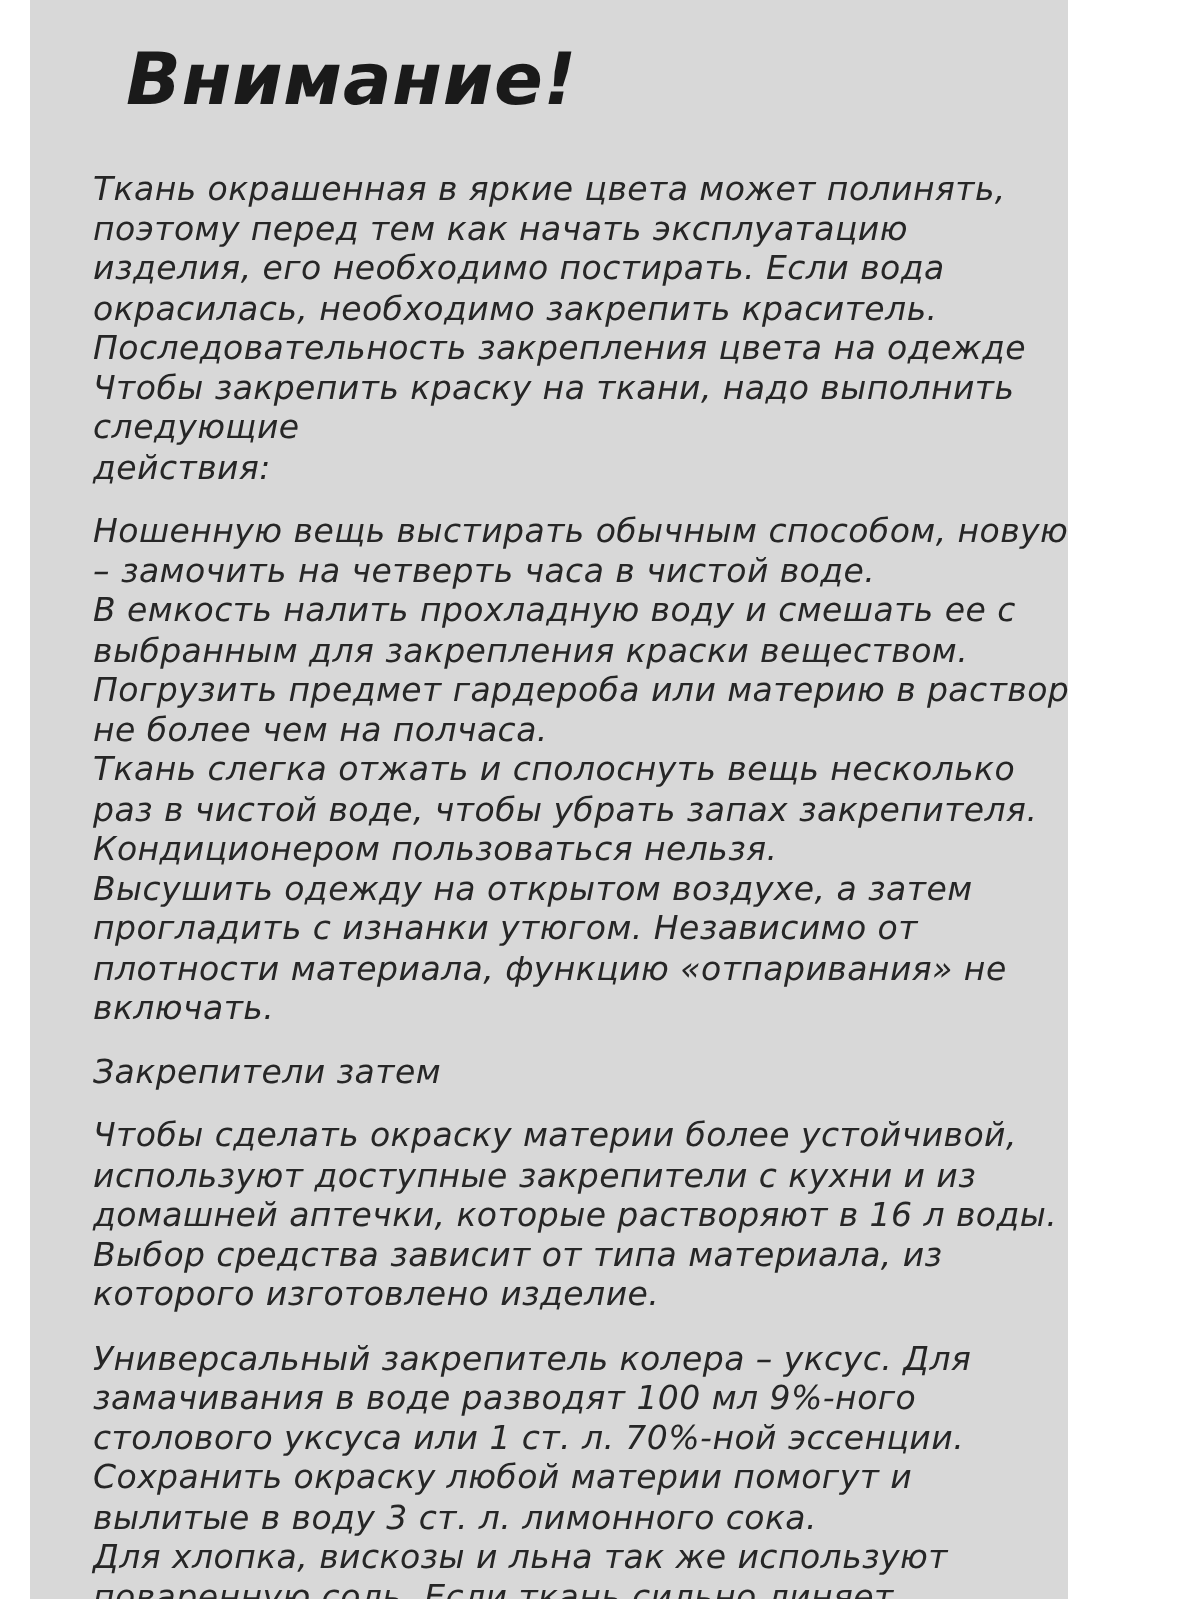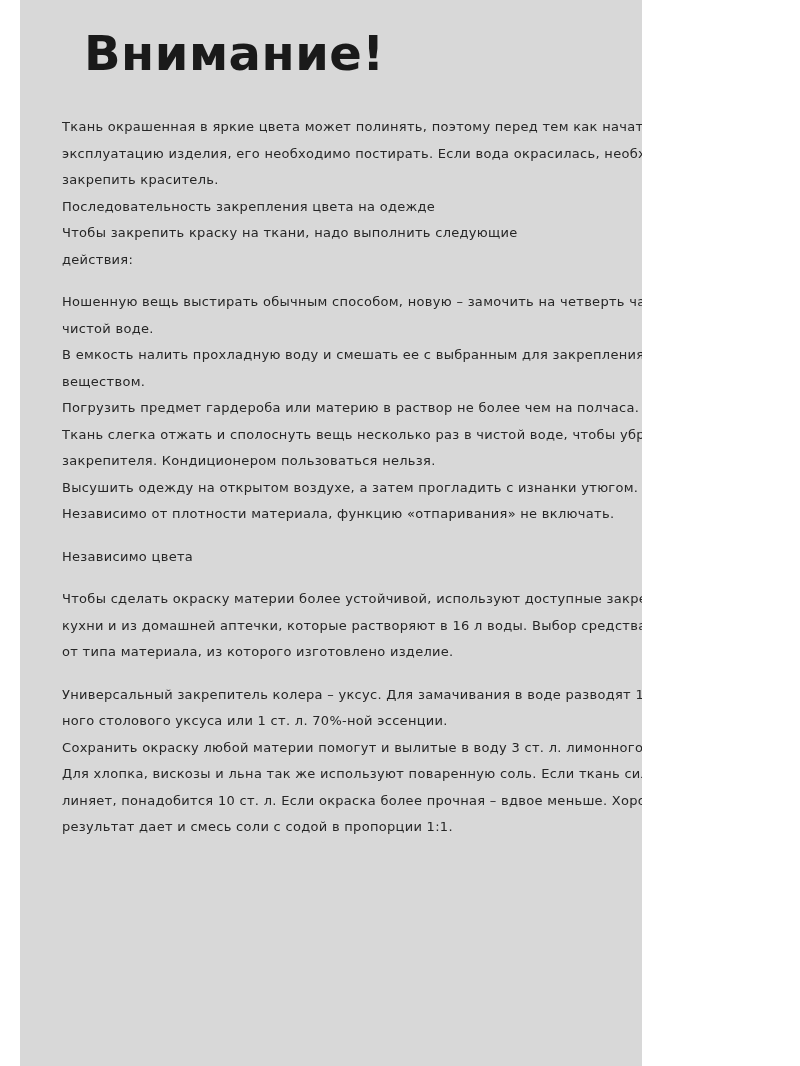--- a/index.html
+++ b/index.html
@@ -9,24 +9,25 @@
     --title: #1a1a1a;
   }
   * { margin: 0; padding: 0; box-sizing: border-box; }
   html, body {
     width: 800px;
     background: var(--background);
     font-family: "DejaVu Sans", "Liberation Sans", sans-serif;
   }
   .canvas {
     position: relative;
-    width: 642px;
+    width: 712px;
     height: 1066px;
     background: var(--background);
     overflow: hidden;
+    font-style: italic;
   }
   .paper {
     position: absolute;
     left: 20px;
     top: 0;
     width: 758px;
     height: 1066px;
     background: var(--paper);
   }
   .content {
@@ -36,21 +37,21 @@
     margin: 0 0 0 22px;
     font-size: 48px;
     font-weight: 700;
     letter-spacing: 0.5px;
     line-height: 62px;
     color: var(--title);
     white-space: pre-line;
   }
   .para {
     margin-top: 30px;
-    font-size: 13px;
+    font-size: 22px;
     font-weight: 400;
     letter-spacing: 0.3px;
     line-height: 26.5px;
     color: var(--text);
     white-space: pre-line;
     max-width: 655px;
   }
   .para + .para {
     margin-top: 16px;
   }
@@ -64,20 +65,20 @@
       <h1 class="doc-title">Внимание!</h1>
       <p class="para">Ткань окрашенная в яркие цвета может полинять, поэтому перед тем как начать эксплуатацию изделия, его необходимо постирать. Если вода окрасилась, необходимо закрепить краситель.
 Последовательность закрепления цвета на одежде
 Чтобы закрепить краску на ткани, надо выполнить следующие
 действия:</p>
       <p class="para">Ношенную вещь выстирать обычным способом, новую – замочить на четверть часа в чистой воде.
 В емкость налить прохладную воду и смешать ее с выбранным для закрепления краски веществом.
 Погрузить предмет гардероба или материю в раствор не более чем на полчаса.
 Ткань слегка отжать и сполоснуть вещь несколько раз в чистой воде, чтобы убрать запах закрепителя. Кондиционером пользоваться нельзя.
 Высушить одежду на открытом воздухе, а затем прогладить с изнанки утюгом. Независимо от плотности материала, функцию «отпаривания» не включать.</p>
-      <p class="para">Независимо цвета</p>
+      <p class="para">Закрепители затем</p>
       <p class="para">Чтобы сделать окраску материи более устойчивой, используют доступные закрепители с кухни и из домашней аптечки, которые растворяют в 16 л воды. Выбор средства зависит от типа материала, из которого изготовлено изделие.</p>
       <p class="para">Универсальный закрепитель колера – уксус. Для замачивания в воде разводят 100 мл 9%-ного столового уксуса или 1 ст. л. 70%-ной эссенции.
 Сохранить окраску любой материи помогут и вылитые в воду 3 ст. л. лимонного сока.
 Для хлопка, вискозы и льна так же используют поваренную соль. Если ткань сильно линяет, понадобится 10 ст. л. Если окраска более прочная – вдвое меньше. Хороший результат дает и смесь соли с содой в пропорции 1:1.</p>
     </div>
   </div>
 </div>
 
 </body></html>

